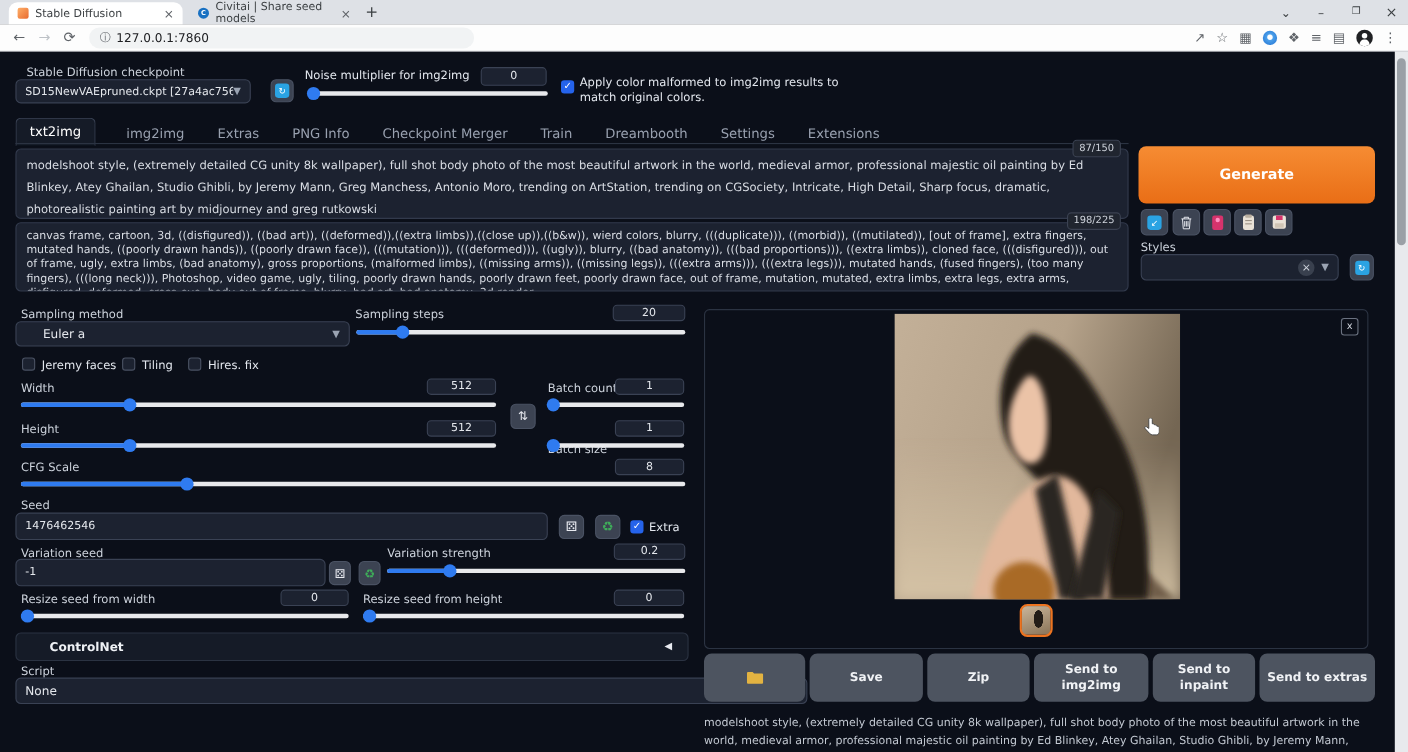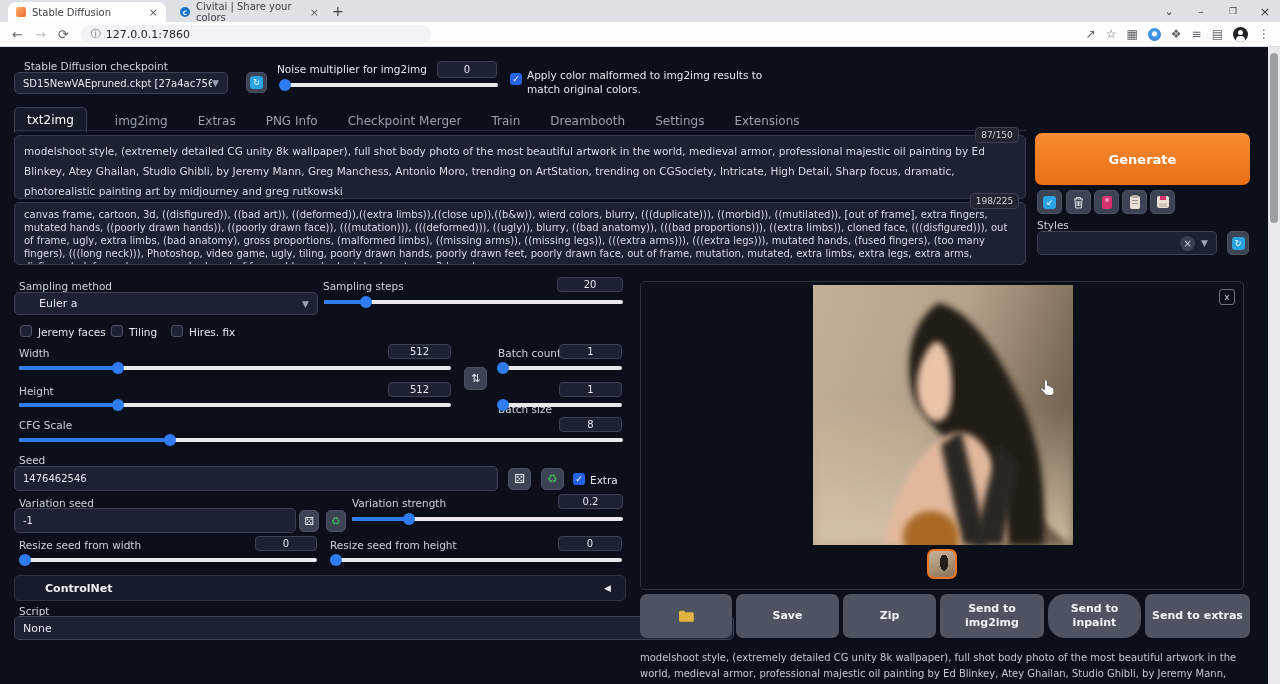--- a/index.html
+++ b/index.html
@@ -66,21 +66,21 @@
 <div class="screen">
 
   <div class="tabstrip">
     <div class="btab active" style="left:8px;width:158px;text-align:right;">
       <div class="favicon" style="background:linear-gradient(135deg,#ffb06a,#e86a2e);"></div>
       <span>Stable Diffusion</span>
       <span class="x">×</span>
     </div>
     <div class="btab" style="left:172px;width:155px;">
       <div class="favicon" style="border-radius:50%;background:#1971c2;display:flex;align-items:center;justify-content:center;color:#fff;font-size:6px;font-weight:bold;">C</div>
-      <span>Civitai | Share your colors</span>
+      <span>Civitai | Share seed models</span>
       <span class="x">×</span>
     </div>
     <div class="newtab">+</div>
     <div class="winctl" style="right:96px;">⌄</div>
     <div class="winctl" style="right:64px;">–</div>
     <div class="winctl" style="right:32px;font-size:9px;">❐</div>
     <div class="winctl" style="right:0;font-size:13px;">×</div>
   </div>
   <div class="addrbar">
     <span class="navic">←</span>
@@ -329,21 +329,21 @@
     </svg>
 
     <div class="outbtn" style="left:640px;top:547px;width:92px;height:44px;">
       <svg width="15" height="12" viewBox="0 0 15 12">
         <path d="M0 2 q0-1.2 1.2-1.2 h4 l1.4 1.5 h7 q1.2 0 1.2 1.2 v7 q0 1.2-1.2 1.2 h-12.4 q-1.2 0-1.2-1.2 Z" fill="#e3b341"></path>
       </svg>
     </div>
     <div class="outbtn" style="left:736px;top:547px;width:103px;height:44px;">Save</div>
     <div class="outbtn" style="left:843px;top:547px;width:93px;height:44px;">Zip</div>
     <div class="outbtn" style="left:940px;top:547px;width:104px;height:44px;padding:0 14px;">Send to img2img</div>
-    <div class="outbtn" style="left:1048px;top:547px;width:93px;height:44px;padding:0 14px;border-radius:17px;">Send to inpaint</div>
+    <div class="outbtn" style="left:1048px;top:547px;width:93px;height:44px;padding:0 14px;">Send to inpaint</div>
     <div class="outbtn" style="left:1145px;top:547px;width:105px;height:44px;">Send to extras</div>
 
     <div style="position:absolute;left:640px;top:603px;width:612px;font-size:10px;line-height:16px;color:#c3c9d2;">modelshoot style, (extremely detailed CG unity 8k wallpaper), full shot body photo of the most beautiful artwork in the world, medieval armor, professional majestic oil painting by Ed Blinkey, Atey Ghailan, Studio Ghibli, by Jeremy Mann, Greg Manchess, Antonio Moro, trending on ArtStation, trending on</div>
   </div>
 
   <div class="scrollbar">
     <div class="thumb"></div>
   </div>
 </div>
 

